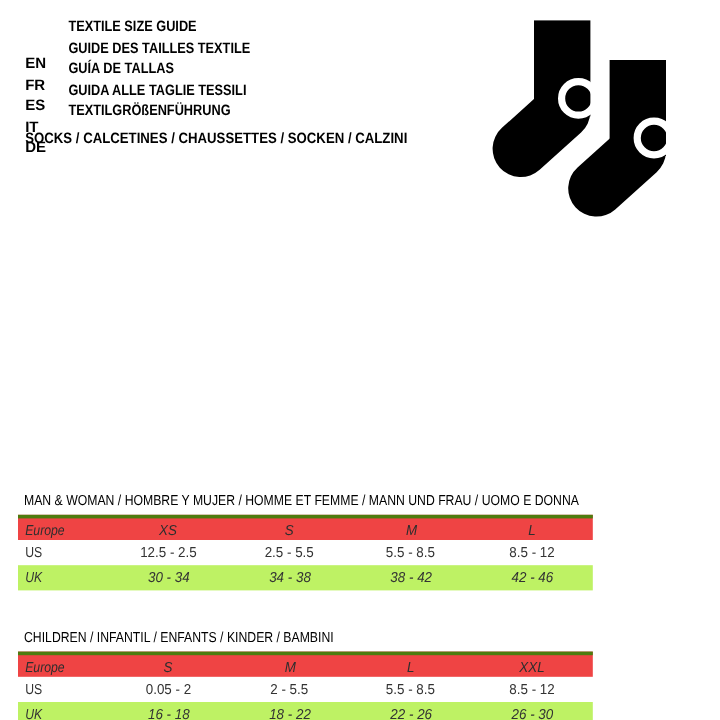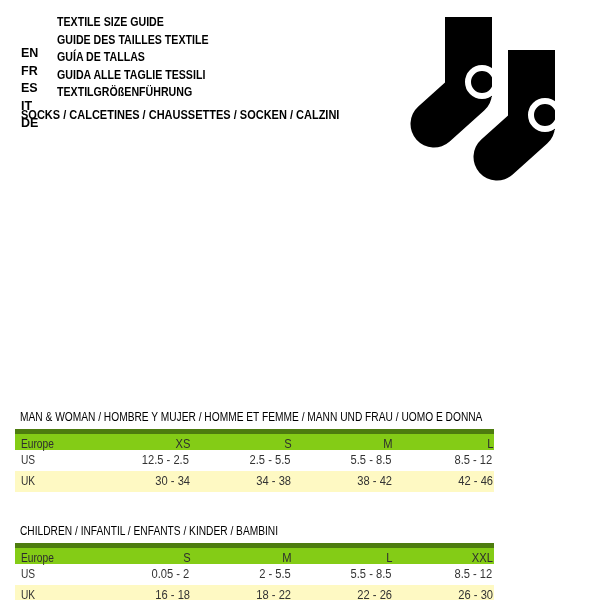--- a/index.html
+++ b/index.html
@@ -22,24 +22,24 @@
     font-size:12.5px;font-weight:bold;text-align:center;}
   .category-line .condl{transform:scaleX(0.88);}
 
   
   .socks{position:absolute;left:405px;top:10px;}
 
   
   .size-table{position:absolute;left:15px;width:479px;}
   .tbl-title{height:14px;line-height:14px;margin:0 0 5px 5px;font-size:12px;font-weight:normal;}
   .trow{display:flex;height:21px;line-height:21px;font-size:12px;color:#333;}
-  .trow.thead{background:#84cc16;border-top:5px solid #4d7c0f;box-sizing:border-box;color:#2e2e2e;}
-  .trow.alt{background:#fef9c3;}
+  .trow.thead{background:#ef4444;border-top:3px solid #4d7c0f;box-sizing:border-box;color:#2e2e2e;font-style:italic;}
+  .trow.alt{background:#bef264;font-style:italic;}
   .c0{width:75px;flex:0 0 75px;padding-left:6px;box-sizing:border-box;text-align:left;}
-  .c{width:101px;flex:0 0 101px;text-align:right;}
+  .c{width:101px;flex:0 0 101px;text-align:center;}
   .tbl-man{top:410px;}
   .tbl-child{top:524px;}
 </style>
 </head>
 <body>
 
 <div class="lang-list">
   <div class="lang-row">
     <span class="lang-code">EN</span>
     <span class="condl">TEXTILE SIZE GUIDE</span>

